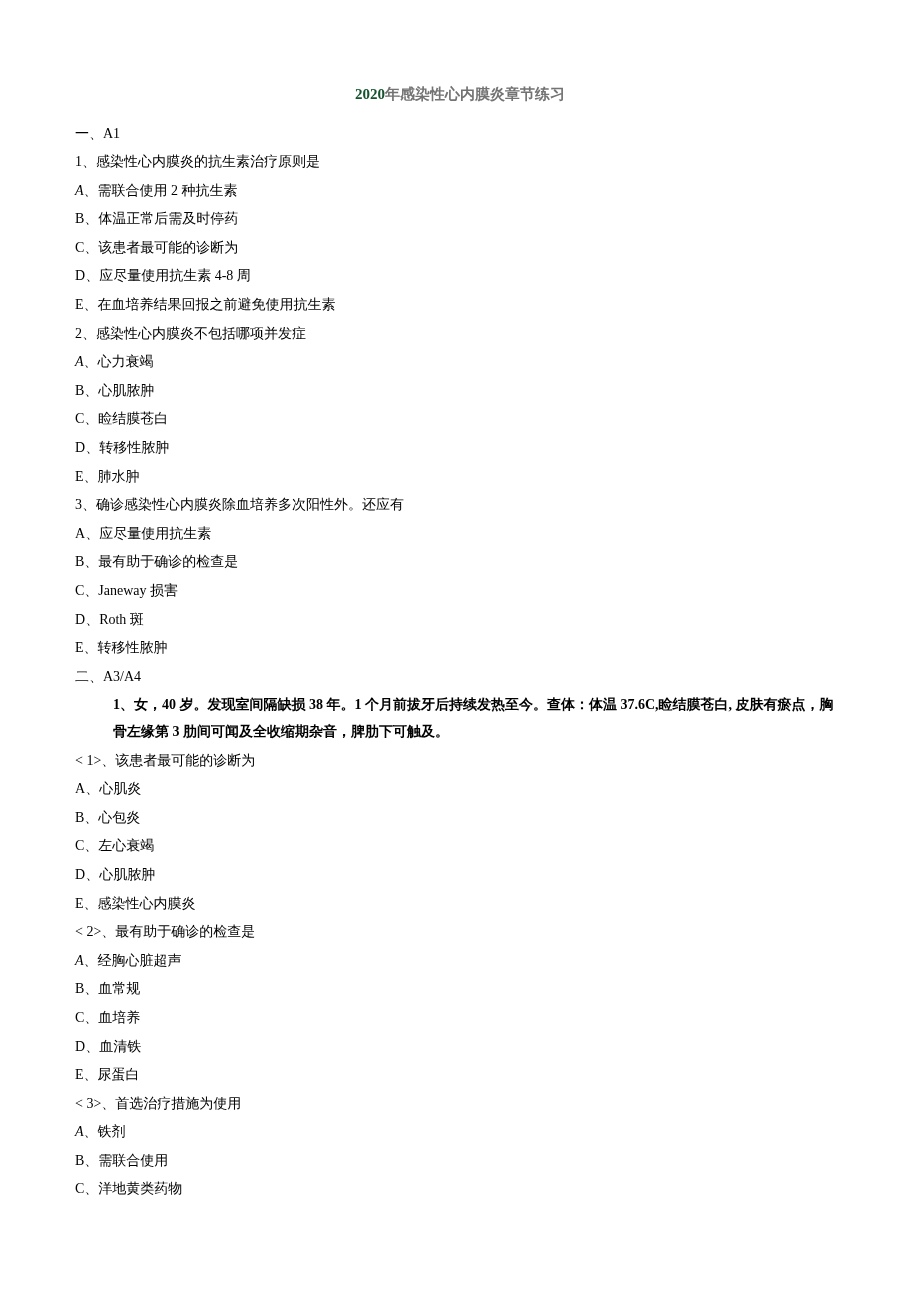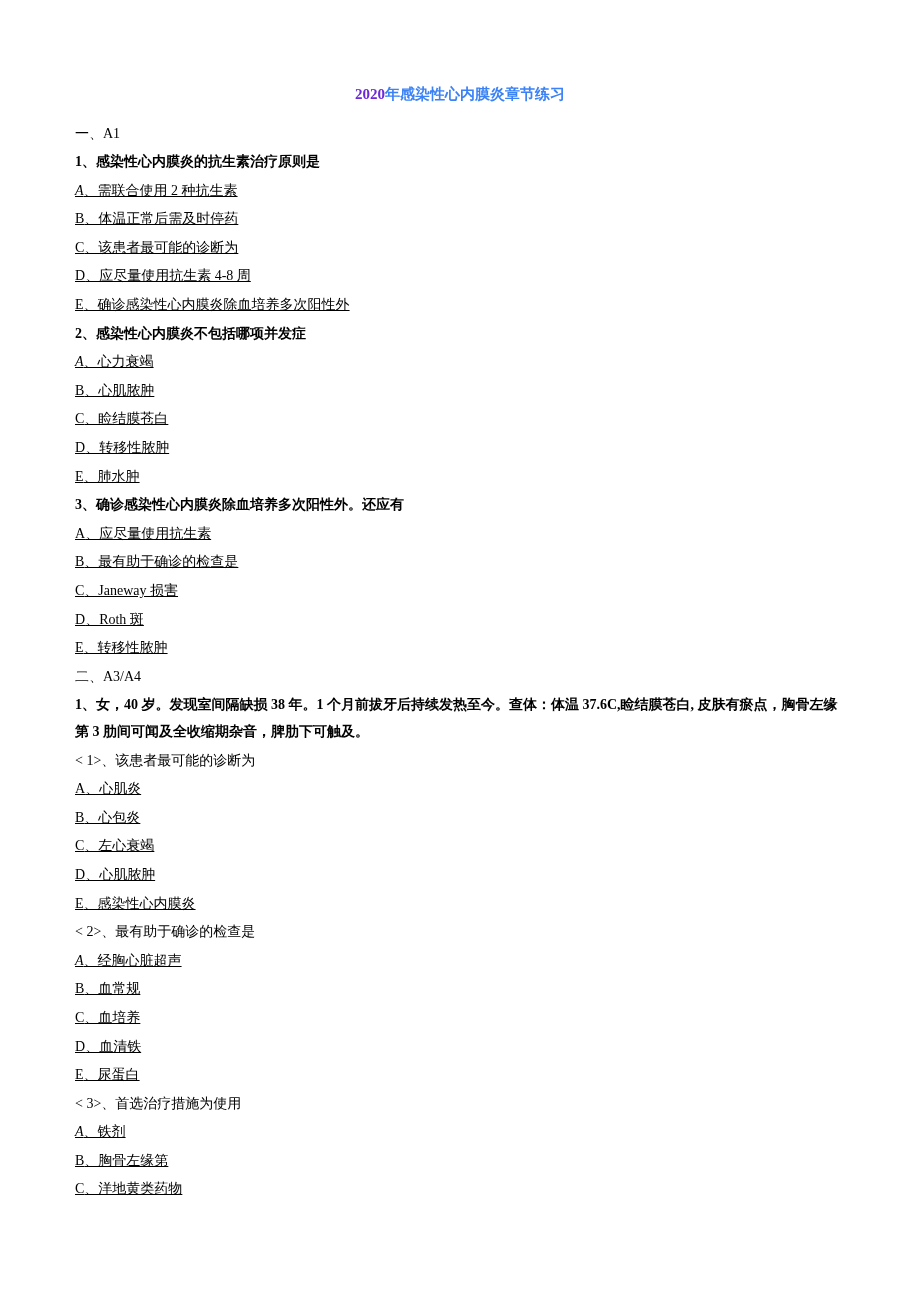--- a/index.html
+++ b/index.html
@@ -16,50 +16,50 @@
       width: 920px;
       padding: 80px 75px 60px 75px;
     }
     .title {
       text-align: center;
       font-weight: bold;
       font-size: 15px;
       margin-bottom: 12px;
     }
     .title-year {
-      color: #6d28d9;
+      color: #14532d;
     }
     .title-rest {
-      color: #3b82f6;
+      color: #737373;
     }
     .section-label {
       margin-bottom: 2px;
     }
     .question-stem {
-      font-weight: bold;
+      font-weight: normal;
       font-family: "SimSun", "宋体", serif;
       margin-bottom: 2px;
     }
     .question-stem .num {
       font-family: "Times New Roman", serif;
     }
     .option {
       margin-bottom: 2px;
-      text-decoration: underline;
     }
     .option .letter {
       font-family: "Times New Roman", serif;
     }
     .option .letter-italic {
       font-style: italic;
       font-family: "Times New Roman", serif;
     }
     .vignette {
       font-weight: bold;
       margin-bottom: 2px;
+      margin-left: 38px;
     }
     .vignette .num-inline {
       font-family: "Times New Roman", serif;
     }
     .subq {
       margin-bottom: 2px;
     }
   </style>
 </head>
 <body>
@@ -70,21 +70,21 @@
 
 <div class="section-label">一、A1</div>
 
 <div class="question-stem">
   <span class="num">1、</span><span>感染性心内膜炎的抗生素治疗原则是</span>
 </div>
 <div class="option"><span class="letter-italic">A</span><span>、需联合使用 2 种抗生素</span></div>
 <div class="option"><span class="letter">B</span><span>、体温正常后需及时停药</span></div>
 <div class="option"><span class="letter">C</span><span>、该患者最可能的诊断为</span></div>
 <div class="option"><span class="letter">D</span><span>、应尽量使用抗生素 4-8 周</span></div>
-<div class="option"><span class="letter">E</span><span>、确诊感染性心内膜炎除血培养多次阳性外</span></div>
+<div class="option"><span class="letter">E</span><span>、在血培养结果回报之前避免使用抗生素</span></div>
 
 <div class="question-stem">
   <span class="num">2、</span><span>感染性心内膜炎不包括哪项并发症</span>
 </div>
 <div class="option"><span class="letter-italic">A</span><span>、心力衰竭</span></div>
 <div class="option"><span class="letter">B</span><span>、心肌脓肿</span></div>
 <div class="option"><span class="letter">C</span><span>、睑结膜苍白</span></div>
 <div class="option"><span class="letter">D</span><span>、转移性脓肿</span></div>
 <div class="option"><span class="letter">E</span><span>、肺水肿</span></div>
 
@@ -112,14 +112,14 @@
 
 <div class="subq">&lt; 2&gt;、最有助于确诊的检查是</div>
 <div class="option"><span class="letter-italic">A</span><span>、经胸心脏超声</span></div>
 <div class="option"><span class="letter">B</span><span>、血常规</span></div>
 <div class="option"><span class="letter">C</span><span>、血培养</span></div>
 <div class="option"><span class="letter">D</span><span>、血清铁</span></div>
 <div class="option"><span class="letter">E</span><span>、尿蛋白</span></div>
 
 <div class="subq">&lt; 3&gt;、首选治疗措施为使用</div>
 <div class="option"><span class="letter-italic">A</span><span>、铁剂</span></div>
-<div class="option"><span class="letter">B</span><span>、胸骨左缘第</span></div>
+<div class="option"><span class="letter">B</span><span>、需联合使用</span></div>
 <div class="option"><span class="letter">C</span><span>、洋地黄类药物</span></div>
 
 </body></html>

